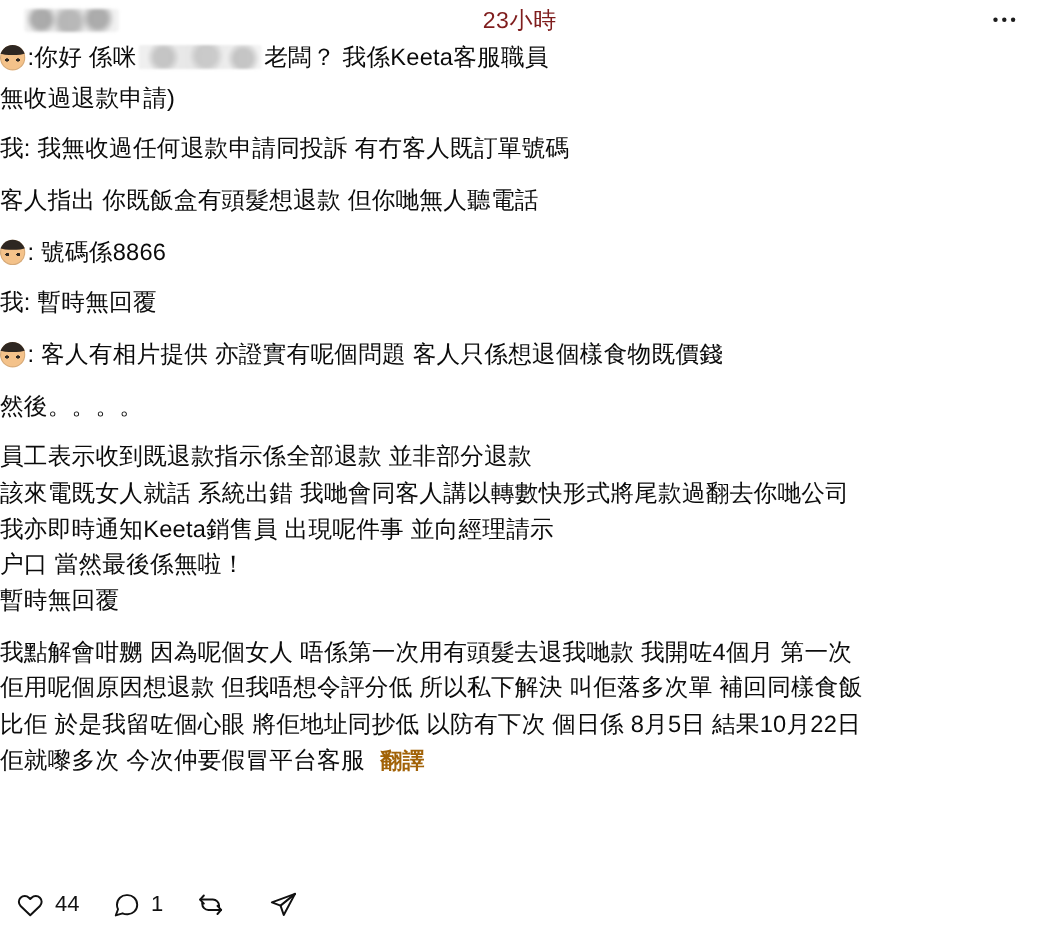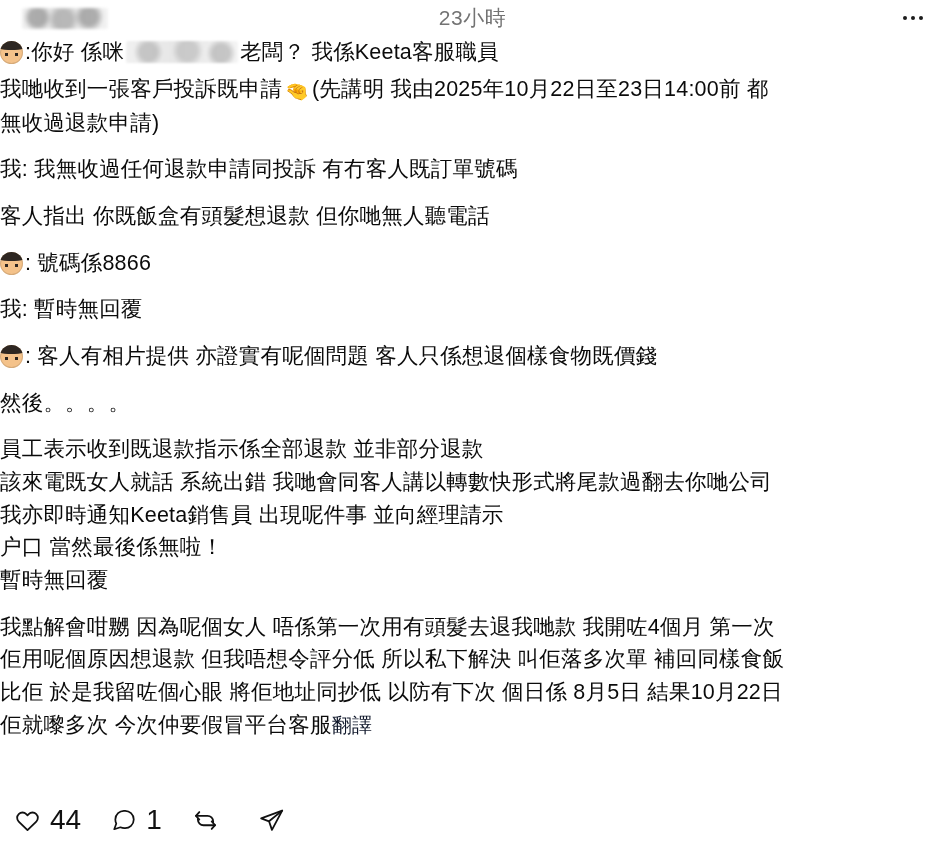--- a/index.html
+++ b/index.html
@@ -41,21 +41,21 @@
       radial-gradient(circle at 48% 55%, rgba(140,140,140,.5) 0 9px, rgba(140,140,140,0) 16px),
       radial-gradient(circle at 78% 42%, rgba(110,110,110,.5) 0 8px, rgba(110,110,110,0) 15px),
       linear-gradient(90deg,#efefef,#e2e2e2 40%,#e8e8e8 70%,#f2f2f2);
     filter: blur(1.4px);
   }
   .timestamp {
     position: absolute;
     left: 50%;
     transform: translateX(-50%);
     font-size: 21px;
-    color: #737373;
+    color: #7f1d1d;
     letter-spacing: .5px;
   }
   .more-dots {
     position: absolute;
     right: 22px;
     top: 50%;
     transform: translateY(-50%);
     display: flex;
     gap: 4px;
   }
@@ -134,41 +134,43 @@
 
   .pinch-emoji {
     display: inline-block;
     font-size: 19px;
     margin: 0 3px;
     vertical-align: -2px;
   }
 
   .translate {
     display: inline-block;
-    color: #0f172a;
+    margin-left: 14px;
+    color: #a16207;
     font-size: 20px;
+    font-weight: bold;
   }
 
   
   .actions {
     position: absolute;
     left: 14px;
     bottom: 10px;
     display: flex;
     align-items: center;
     gap: 30px;
   }
   .action {
     display: flex;
     align-items: center;
     gap: 9px;
     color: #0b0b0b;
   }
   .action .count {
-    font-size: 28px;
+    font-size: 20px;
     color: #111;
   }
   .icon-svg { display: block; }
 </style>
 </head>
 <body>
 
 <div class="post">
 
   <div class="header">
@@ -181,21 +183,20 @@
     </div>
   </div>
 
   <div class="body">
 
     <p class="para">
       <span class="emoji-face"></span><span>:你好 係咪</span><span class="redact"></span><span>老闆？ 我係Keeta客服職員</span>
     </p>
 
     <p class="para">
-      <span class="line"><span>我哋收到一張客戶投訴既申請</span><span class="pinch-emoji">🤏</span><span>(先講明 我由2025年10月22日至23日14:00前 都</span></span>
       <span class="line">無收過退款申請)</span>
     </p>
 
     <p class="para gap">
       <span class="line">我: 我無收過任何退款申請同投訴 有冇客人既訂單號碼</span>
     </p>
 
     <p class="para gap">
       <span class="line">客人指出 你既飯盒有頭髮想退款 但你哋無人聽電話</span>
     </p>

